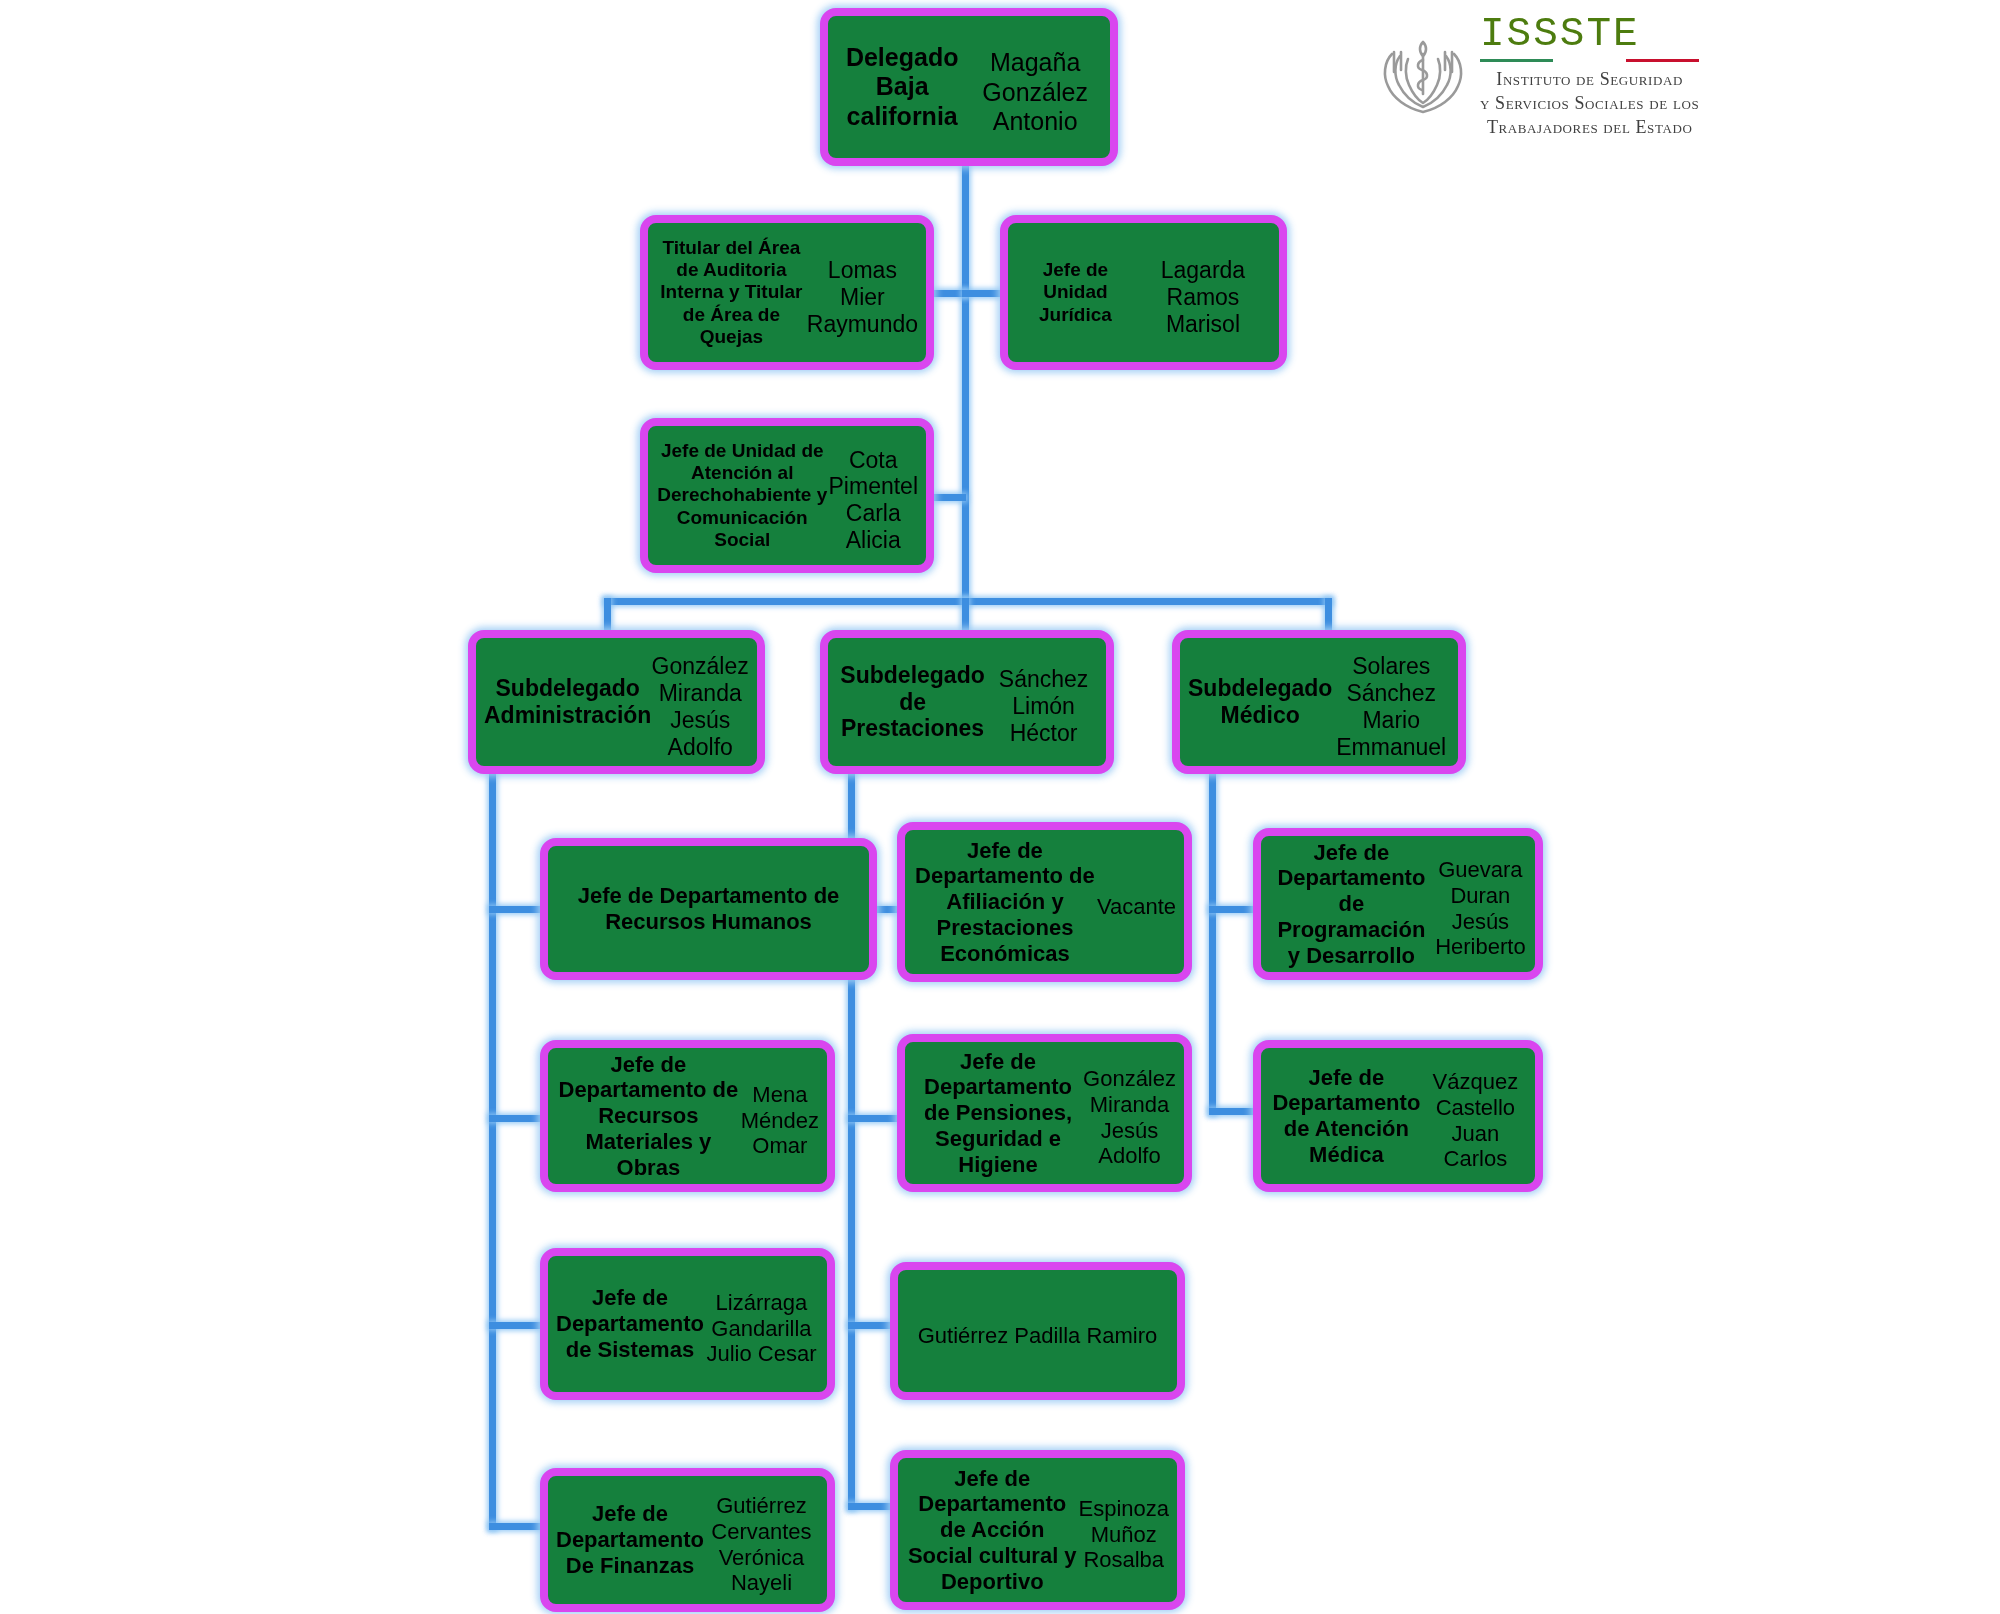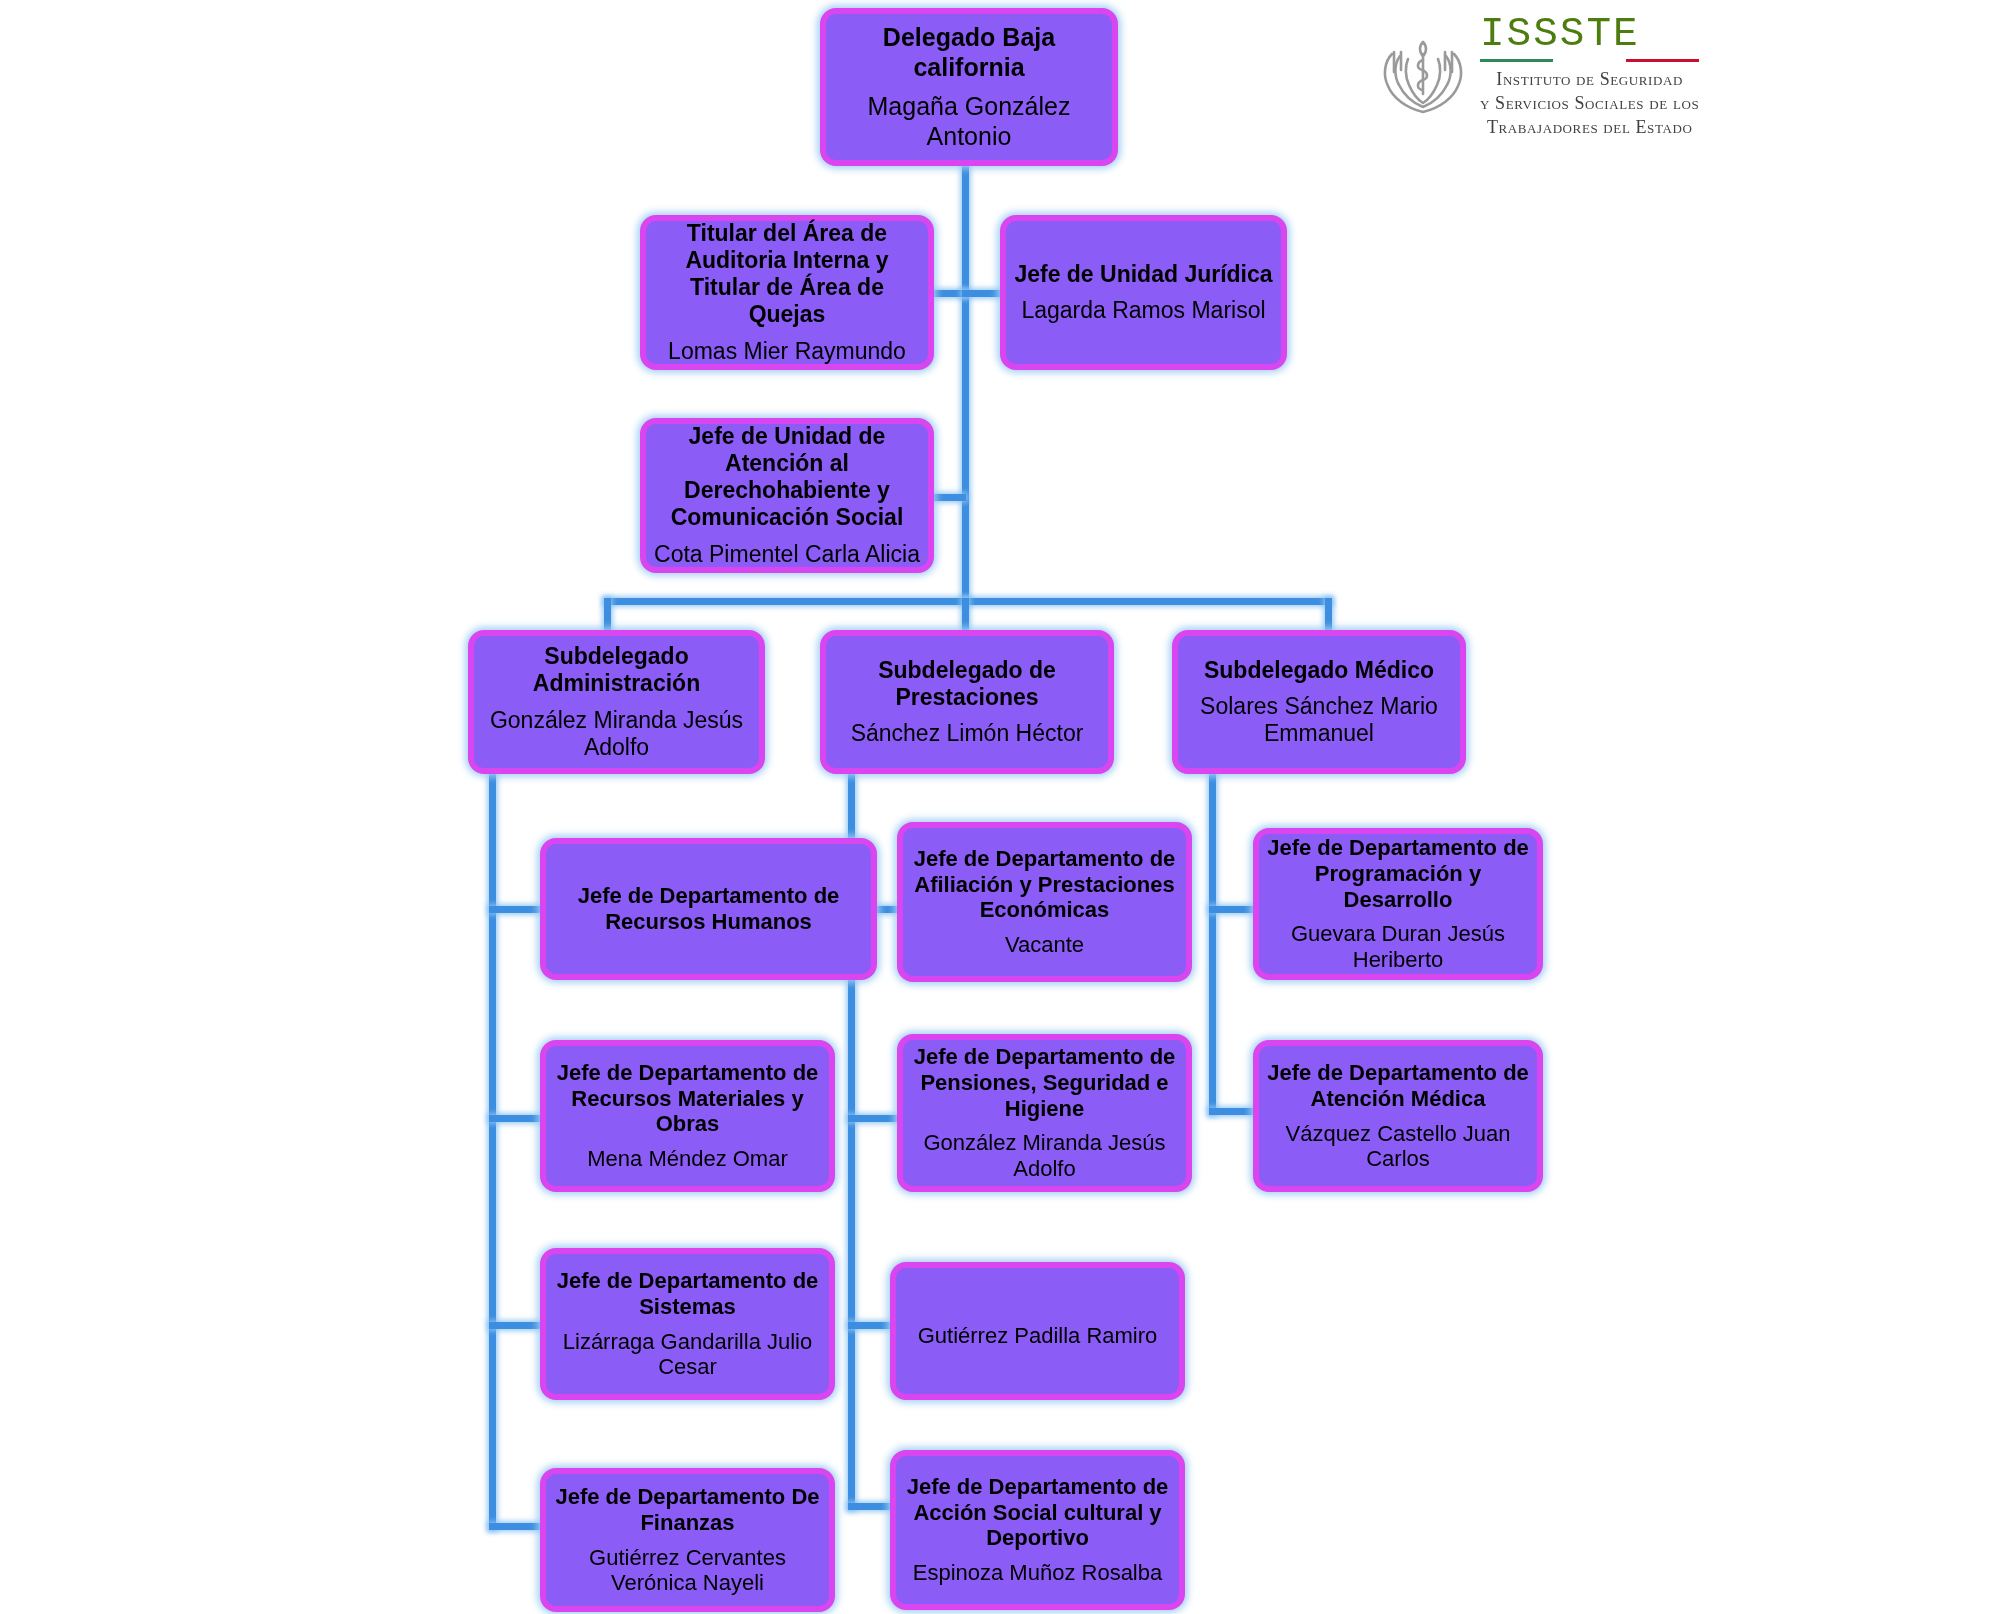--- a/index.html
+++ b/index.html
@@ -25,26 +25,26 @@
     box-shadow: 0 0 5px 2px rgba(140,196,245,0.85);
     z-index: 1;
   }
   .conn.v { width: 7px; }
   .conn.h { height: 7px; }
 
   
   .node {
     position: absolute;
     box-sizing: border-box;
-    background: #8b5cf6;
-    border: 6px solid #d946ef;
+    background: #15803d;
+    border: 8px solid #d946ef;
     border-radius: 16px;
     box-shadow: 0 0 7px 3px rgba(160,205,245,0.9);
     display: flex;
-    flex-direction: column;
+    flex-direction: row;
     align-items: center;
     justify-content: center;
     text-align: center;
     padding: 6px 8px;
     z-index: 3;
   }
   .node .title {
     font-weight: bold;
     color: #000000;
     line-height: 1.17;
@@ -52,21 +52,21 @@
   .node .person {
     font-weight: normal;
     color: #000000;
     line-height: 1.17;
     margin-top: 0.42em;
   }
 
   
   .t-root .title   { font-size: 25px; }
   .t-root .person  { font-size: 25px; }
-  .t-lvl2 .title   { font-size: 23px; }
+  .t-lvl2 .title   { font-size: 19px; }
   .t-lvl2 .person  { font-size: 23px; }
   .t-sub .title    { font-size: 23px; }
   .t-sub .person   { font-size: 23px; }
   .t-dept .title   { font-size: 22px; }
   .t-dept .person  { font-size: 22px; }
 
   
   #logo {
     position: absolute;
     display: flex;

